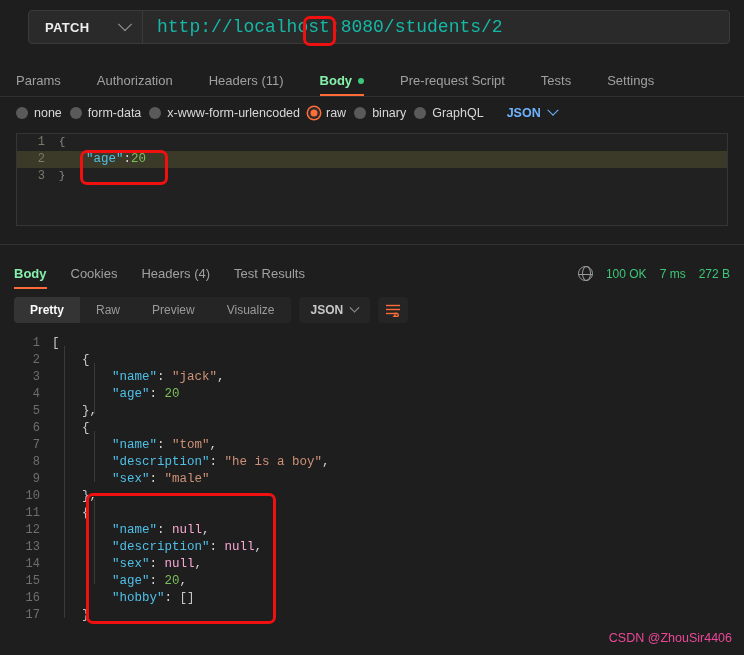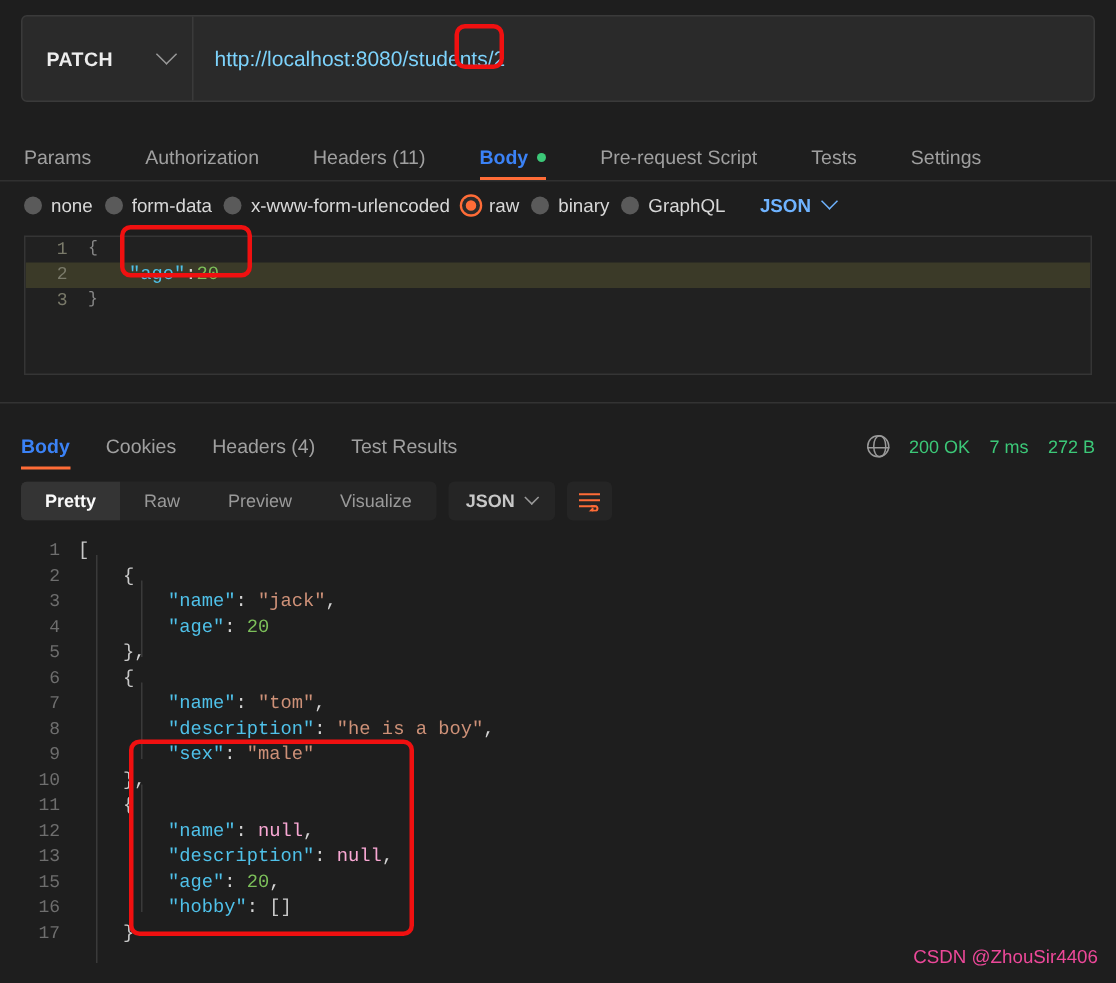--- a/index.html
+++ b/index.html
@@ -11,22 +11,22 @@
     font-family: "Liberation Sans", sans-serif;
     color: #d4d4d4;
     overflow: hidden;
     position: relative;
   }
 
   
   .url-bar {
     display: flex;
     align-items: stretch;
-    height: 58px;
-    margin: 10px 14px 0 14px;
+    height: 34px;
+    margin: 10px 14px 0 28px;
     border: 1px solid #3a3a3a;
     border-radius: 4px;
     background: #2a2a2a;
     position: relative;
   }
   .method-select {
     display: flex;
     align-items: center;
     justify-content: space-between;
     width: 114px;
@@ -44,23 +44,23 @@
     width: 10px; height: 10px;
     border-right: 1.5px solid #9a9a9a;
     border-bottom: 1.5px solid #9a9a9a;
     transform: rotate(45deg) translate(-2px,-2px);
   }
   .url-input {
     flex: 1;
     display: flex;
     align-items: center;
     padding: 0 14px;
-    font-size: 14px;
-    color: #7dd3fc;
-    font-family: Liberation Sans, sans-serif;
+    font-size: 18px;
+    color: #14b8a6;
+    font-family: Liberation Mono, monospace;
     cursor: text;
   }
 
   
   .annot {
     position: absolute;
     border: 3px solid #f01010;
     border-radius: 7px;
     pointer-events: none;
     z-index: 40;
@@ -82,21 +82,21 @@
     position: relative;
     font-size: 13px;
     color: #a0a0a0;
     padding-bottom: 8px;
     cursor: pointer;
     white-space: nowrap;
     display: flex;
     align-items: center;
     gap: 6px;
   }
-  .tab.active { color: #3b82f6; font-weight: bold; }
+  .tab.active { color: #86efac; font-weight: bold; }
   .tab.active::after {
     content: "";
     position: absolute;
     left: 0; right: 0; bottom: 0;
     height: 2px;
     background: #ff6c37;
   }
   .dot-green {
     width: 6px; height: 6px;
     border-radius: 50%;
@@ -418,21 +418,21 @@
       </div>
       <div class="tab">
         <span>Headers (4)</span>
       </div>
       <div class="tab">
         <span>Test Results</span>
       </div>
     </div>
   <div class="resp-status">
     <span class="globe"></span>
-    <span class="stat-val">200 OK</span>
+    <span class="stat-val">100 OK</span>
     <span class="stat-val">7 ms</span>
     <span class="stat-val">272 B</span>
   </div>
 </div>
 
 <div class="view-bar">
   <div class="seg-group" id="view-segs">
       <div class="seg active">
         <span>Pretty</span>
       </div>
@@ -512,20 +512,24 @@
     </div>
     <div class="code-line">
       <span class="gutter">12</span>
       <span class="code-text">        <span class="tok-key">"name"</span><span class="tok-punct">:</span> <span class="tok-null">null</span><span class="tok-punct">,</span></span>
     </div>
     <div class="code-line">
       <span class="gutter">13</span>
       <span class="code-text">        <span class="tok-key">"description"</span><span class="tok-punct">:</span> <span class="tok-null">null</span><span class="tok-punct">,</span></span>
     </div>
     <div class="code-line">
+      <span class="gutter">14</span>
+      <span class="code-text">        <span class="tok-key">"sex"</span><span class="tok-punct">:</span> <span class="tok-null">null</span><span class="tok-punct">,</span></span>
+    </div>
+    <div class="code-line">
       <span class="gutter">15</span>
       <span class="code-text">        <span class="tok-key">"age"</span><span class="tok-punct">:</span> <span class="tok-num">20</span><span class="tok-punct">,</span></span>
     </div>
     <div class="code-line">
       <span class="gutter">16</span>
       <span class="code-text">        <span class="tok-key">"hobby"</span><span class="tok-punct">:</span> <span class="tok-brace">[</span><span class="tok-brace">]</span></span>
     </div>
     <div class="code-line">
       <span class="gutter">17</span>
       <span class="code-text">    <span class="tok-brace">}</span></span>

